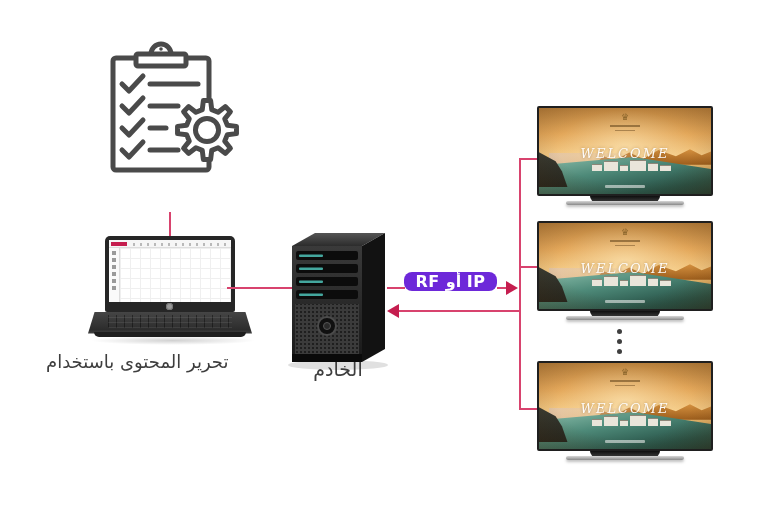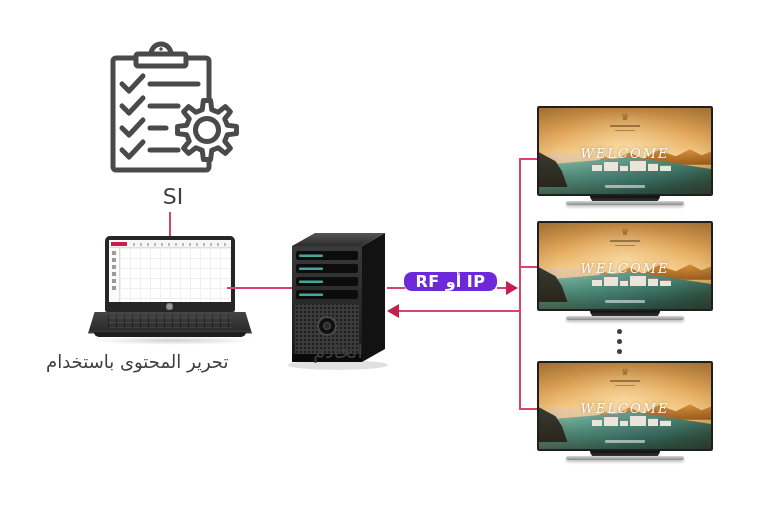--- a/index.html
+++ b/index.html
@@ -17,21 +17,21 @@
   
   .badge{position:absolute;left:404px;top:272px;width:93px;height:19px;background:#6d28d9;
          border-radius:8px;display:flex;align-items:center;justify-content:center;
          color:#fff;font-size:16px;font-weight:bold;letter-spacing:.5px;}
 
   
   .si-label{left:125px;top:184px;width:96px;text-align:center;font-size:22px;color:#3e3e3e;}
   .caption{left:46px;top:349px;width:260px;text-align:left;line-height:26px;}
   .caption .ar{font-size:18px;}
   .caption .en{font-size:17px;font-family:"Liberation Sans","DejaVu Sans",sans-serif;}
-  .server-label{left:288px;top:340px;width:100px;text-align:center;font-size:19px;}
+  .server-label{left:288px;top:358px;width:100px;text-align:center;font-size:19px;}
 
   
   .laptop-screen{left:105px;top:236px;width:130px;height:76px;background:#262626;
                  border-radius:5px 5px 2px 2px;}
   .laptop-display{position:absolute;left:4px;top:4px;right:4px;bottom:10px;background:#fff;overflow:hidden;}
   .app-toolbar{position:absolute;left:0;top:0;right:0;height:7px;background:#f6f6f6;border-bottom:1px solid #ddd;}
   .app-chip{position:absolute;left:2px;top:2px;width:16px;height:4px;background:#c51e4f;}
   .app-ticons{position:absolute;left:24px;top:3px;right:4px;height:3px;
               background:repeating-linear-gradient(90deg,#b9b9b9 0 2px,transparent 2px 7px);}
   .app-rail{position:absolute;left:0;top:8px;bottom:0;width:10px;background:#fafafa;border-right:1px solid #ddd;}
@@ -110,21 +110,20 @@
       <polyline points="16,88 23,95 37,80" fill="none"></polyline>
       <line x1="44" y1="88" x2="60" y2="88"></line>
       <polyline points="16,110 23,117 37,102" fill="none"></polyline>
       <line x1="44" y1="110" x2="72" y2="110"></line>
     </g>
     <g transform="translate(101,90) scale(1.1)" stroke="#4a4a4a" stroke-width="4.5" fill="#fff" stroke-linejoin="round">
       <path d="M18.5,-4.3 L26.8,-3.3 L26.8,3.3 L18.5,4.3 L16.1,10.1 L21.3,16.6 L16.6,21.3 L10.1,16.1 L4.3,18.5 L3.3,26.8 L-3.3,26.8 L-4.3,18.5 L-10.1,16.1 L-16.6,21.3 L-21.3,16.6 L-16.1,10.1 L-18.5,4.3 L-26.8,3.3 L-26.8,-3.3 L-18.5,-4.3 L-16.1,-10.1 L-21.3,-16.6 L-16.6,-21.3 L-10.1,-16.1 L-4.3,-18.5 L-3.3,-26.8 L3.3,-26.8 L4.3,-18.5 L10.1,-16.1 L16.6,-21.3 L21.3,-16.6 L16.1,-10.1 Z"></path>
       <circle cx="0" cy="0" r="10.5"></circle>
     </g>
   </svg>
-  <div class="abs si-label">SI</div>
 
   <div class="line" style="left:169px;top:212px;width:2px;height:26px;"></div>
 
   <div class="abs laptop-screen">
     <div class="laptop-display">
       <div class="app-toolbar">
         <div class="app-chip"></div>
         <div class="app-ticons"></div>
       </div>
       <div class="app-rail">

